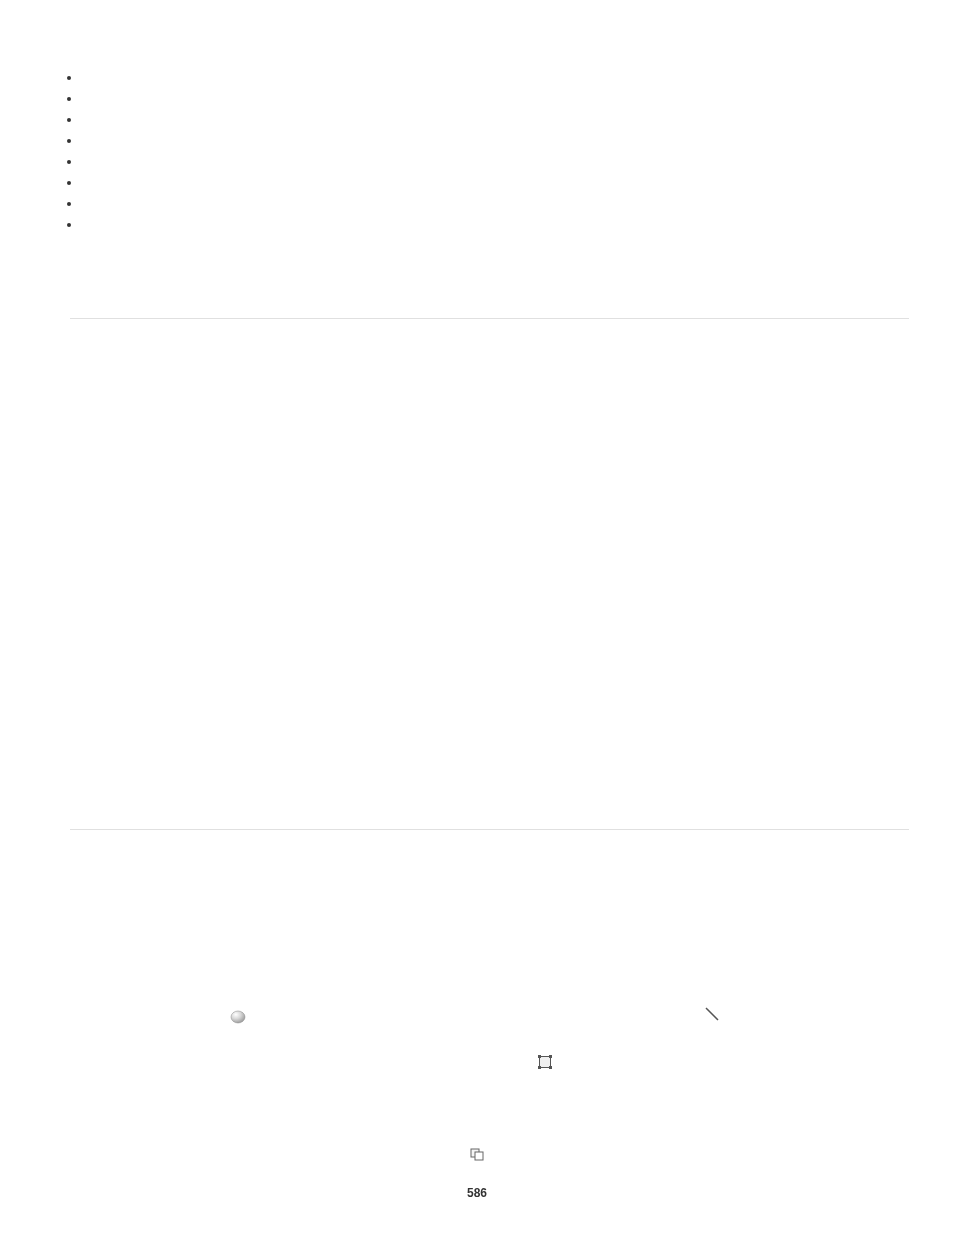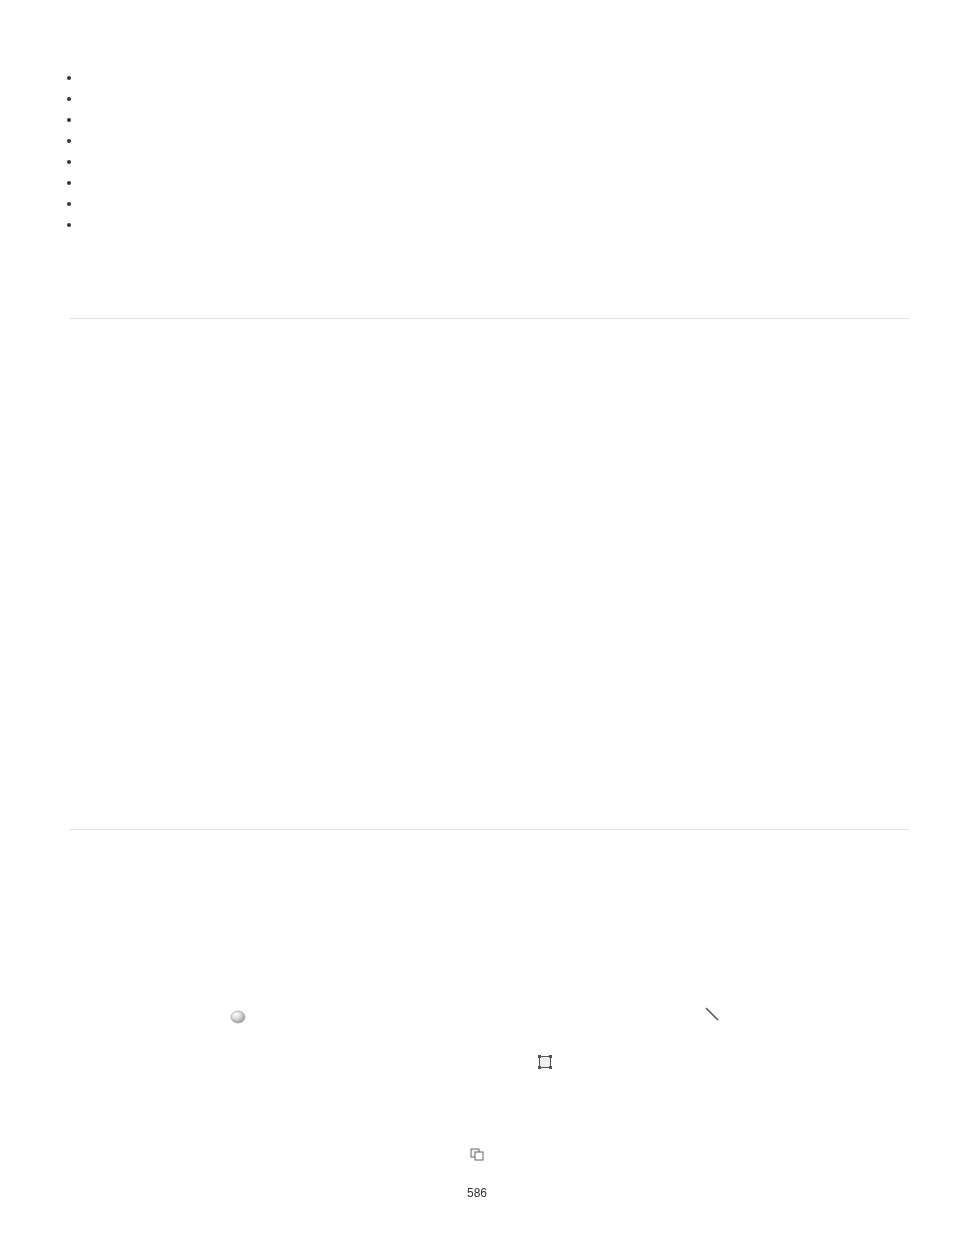--- a/index.html
+++ b/index.html
@@ -60,21 +60,21 @@
       left: 0;
       width: 100%;
       text-align: center;
     }
     .copy-icon {
       display: inline-block;
       margin-bottom: 22px;
     }
     .page-num {
       font-size: 12px;
-      font-weight: normal;
+      font-weight: bold;
       color: #333;
     }
   </style>
 </head>
 <body>
 
 <div class="content">
   <ul class="bullets">
     <li></li>
     <li></li>

